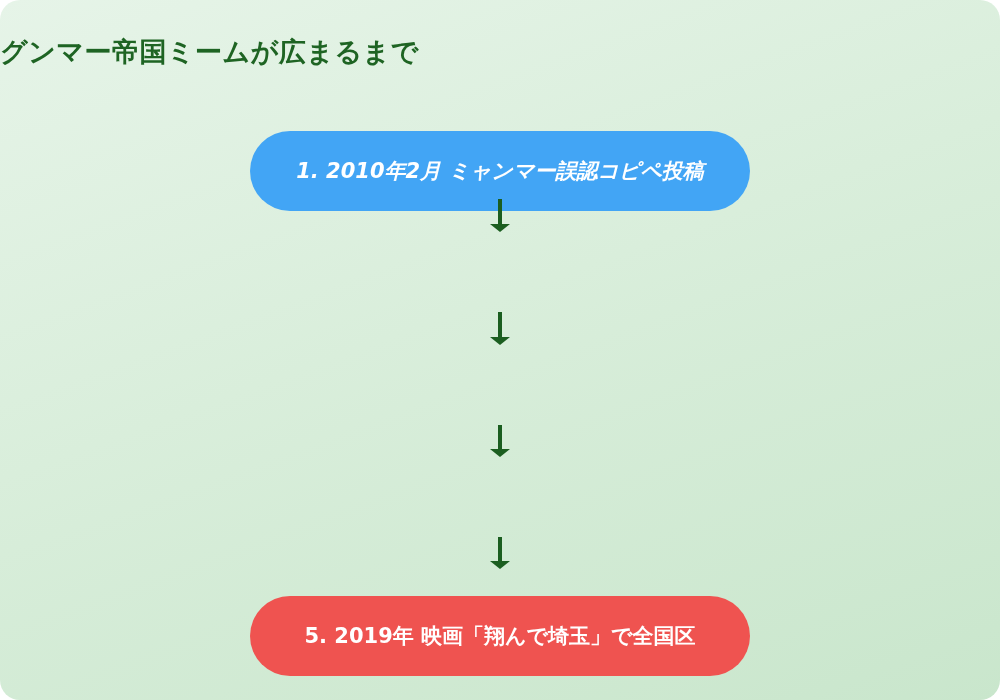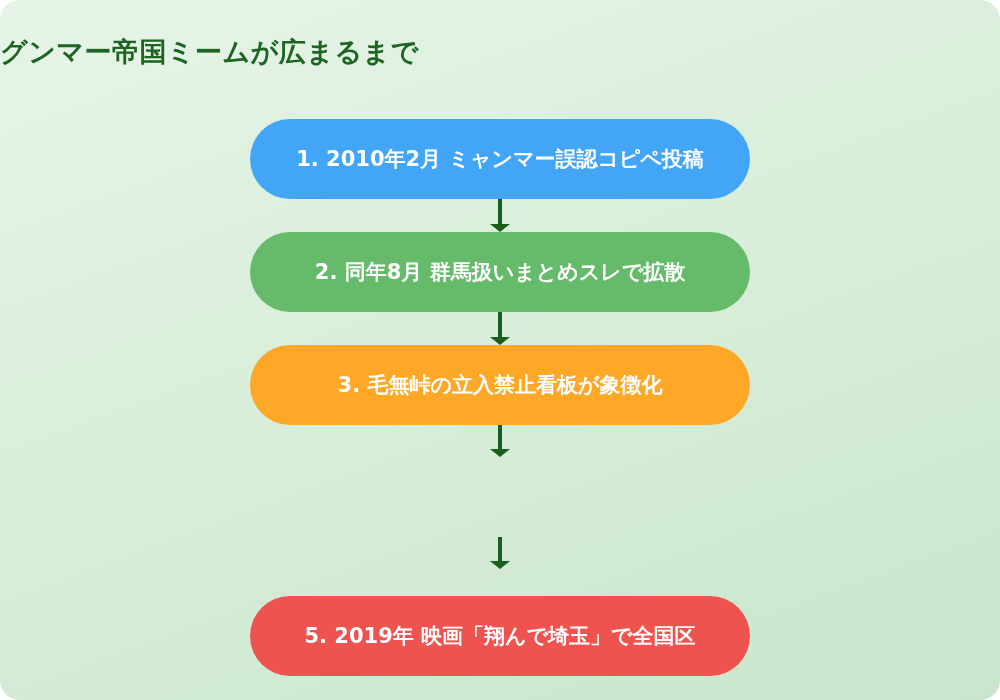--- a/index.html
+++ b/index.html
@@ -65,39 +65,33 @@
       border-right: 10px solid transparent;
       border-top: 8px solid #1b5e20;
     }
   </style>
 </head>
 <body>
 
 <div class="canvas">
   <div class="title" style="color: rgb(30, 100, 35);">グンマー帝国ミームが広まるまで</div>
 
-  <div class="step" style="top: 119px; background: rgb(66, 165, 245);">
+  <div class="step" style="top: 131px; background: rgb(66, 165, 245); font-style: italic;">
     <span>1. 2010年2月 ミャンマー誤認コピペ投稿</span>
   </div>
   <div class="arrow" style="top:199px;height:33px;">
     <div class="stem" style="height:26px;"></div>
     <div class="head" style="top:25px;"></div>
   </div>
 
-  <div class="step" style="top: 232px; background: rgb(102, 187, 106);">
-    <span>2. 同年8月 群馬扱いまとめスレで拡散</span>
-  </div>
   <div class="arrow" style="top:312px;height:33px;">
     <div class="stem" style="height:26px;"></div>
     <div class="head" style="top:25px;"></div>
   </div>
 
-  <div class="step" style="top: 345px; background: rgb(255, 167, 38);">
-    <span>3. 毛無峠の立入禁止看板が象徴化</span>
-  </div>
   <div class="arrow" style="top:425px;height:32px;">
     <div class="stem" style="height:25px;"></div>
     <div class="head" style="top:24px;"></div>
   </div>
 
   <div class="arrow" style="top:537px;height:32px;">
     <div class="stem" style="height:25px;"></div>
     <div class="head" style="top:24px;"></div>
   </div>
 

